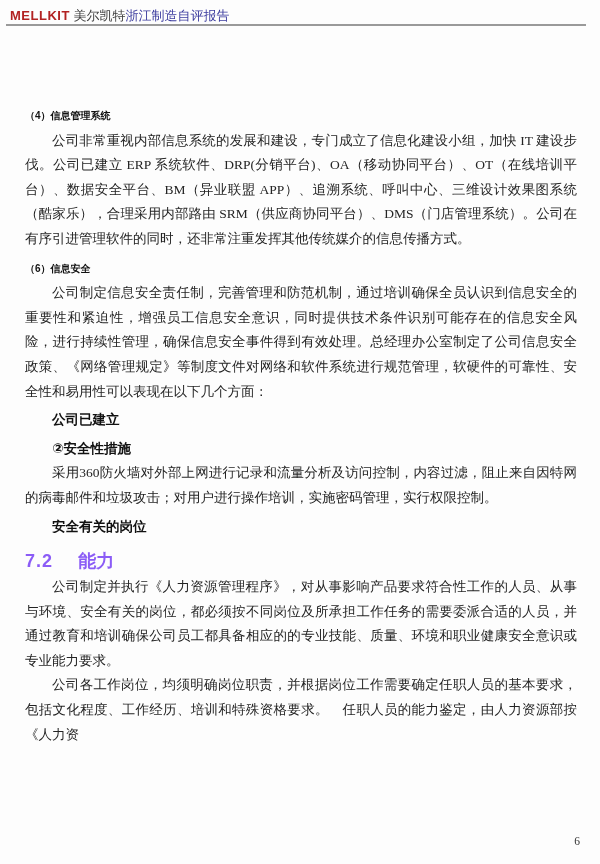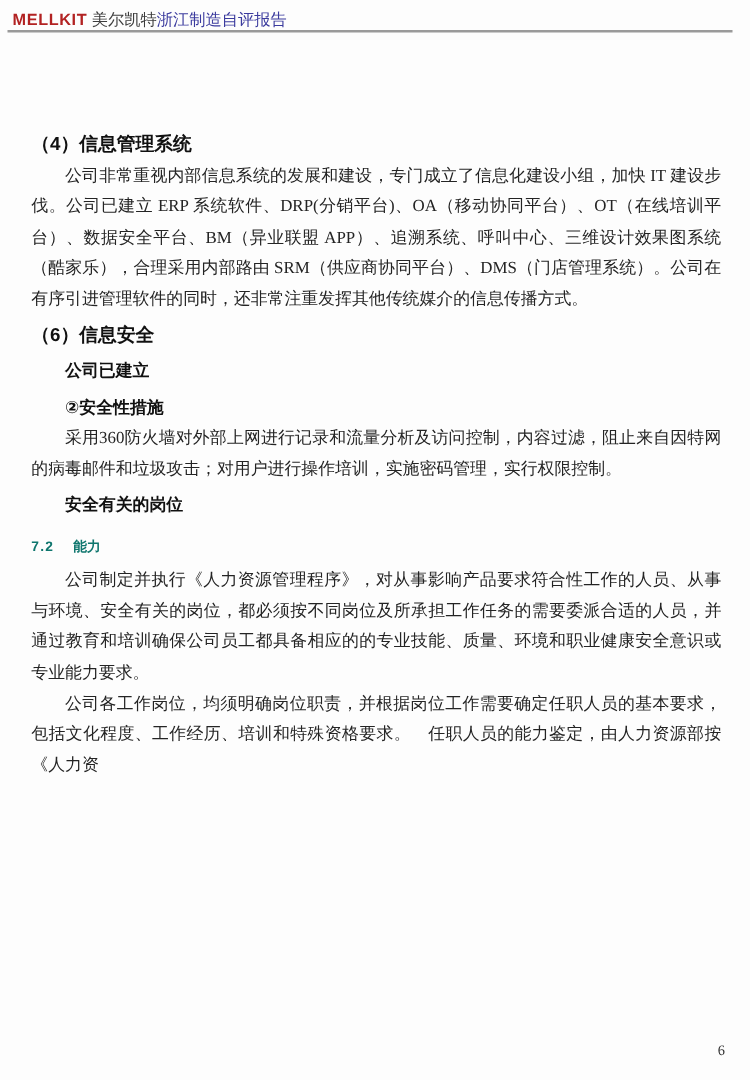--- a/index.html
+++ b/index.html
@@ -41,41 +41,41 @@
   }
   .content p {
     font-size: 13.5px;
     line-height: 24.6px;
     text-align: justify;
     text-indent: 2em;
     color: #242424;
   }
   h3.sec-heading {
     font-family: "Liberation Sans", "DejaVu Sans", sans-serif;
-    font-size: 15px;
+    font-size: 10px;
     font-weight: bold;
     color: #111;
     line-height: 24.6px;
     margin-top: 5px;
   }
   h3.sec-heading:first-child { margin-top: 0; }
   h4.sub-heading {
     font-family: "Liberation Sans", "DejaVu Sans", sans-serif;
     font-size: 13.5px;
     font-weight: bold;
     color: #111;
     line-height: 24.6px;
     margin-top: 4px;
     text-indent: 2em;
   }
   h2.num-heading {
     font-family: "Liberation Sans", "DejaVu Sans", sans-serif;
-    font-size: 11px;
+    font-size: 18px;
     font-weight: bold;
-    color: #0f766e;
+    color: #8b5cf6;
     line-height: 27px;
     margin-top: 9px;
   }
   h2.num-heading .heading-num { margin-right: 1.4em; letter-spacing: 1px; }
   
   .page-number {
     position: absolute;
     right: 20px;
     bottom: 17px;
     font-size: 11.5px;
@@ -93,20 +93,21 @@
     <span class="company">美尔凯特</span><span class="report-title">浙江制造自评报告</span>
   </div>
   <div class="header-divider"></div>
 
   <div class="content">
 
     <h3 class="sec-heading">（4）信息管理系统</h3>
     <p>公司非常重视内部信息系统的发展和建设，专门成立了信息化建设小组，加快 IT 建设步伐。公司已建立 ERP 系统软件、DRP(分销平台)、OA（移动协同平台）、OT（在线培训平台）、数据安全平台、BM（异业联盟 APP）、追溯系统、呼叫中心、三维设计效果图系统（酷家乐），合理采用内部路由 SRM（供应商协同平台）、DMS（门店管理系统）。公司在有序引进管理软件的同时，还非常注重发挥其他传统媒介的信息传播方式。</p>
 
     <h3 class="sec-heading">（6）信息安全</h3>
+    <p>公司制定信息安全责任制，完善管理和防范机制，通过培训确保全员认识到信息安全的重要性和紧迫性，增强员工信息安全意识，同时提供技术条件识别可能存在的信息安全风险，进行持续性管理，确保信息安全事件得到有效处理。总经理办公室制定了公司信息安全政策、《网络管理规定》等制度文件对网络和软件系统进行规范管理，软硬件的可靠性、安全性和易用性可以表现在以下几个方面：</p>
 
     <h4 class="sub-heading">公司已建立</h4>
 
     <h4 class="sub-heading">②安全性措施</h4>
     <p>采用360防火墙对外部上网进行记录和流量分析及访问控制，内容过滤，阻止来自因特网的病毒邮件和垃圾攻击；对用户进行操作培训，实施密码管理，实行权限控制。</p>
 
     <h4 class="sub-heading">安全有关的岗位</h4>
 
     <h2 class="num-heading"><span class="heading-num">7.2</span><span>能力</span></h2>
     <p>公司制定并执行《人力资源管理程序》，对从事影响产品要求符合性工作的人员、从事与环境、安全有关的岗位，都必须按不同岗位及所承担工作任务的需要委派合适的人员，并通过教育和培训确保公司员工都具备相应的的专业技能、质量、环境和职业健康安全意识或专业能力要求。</p>

